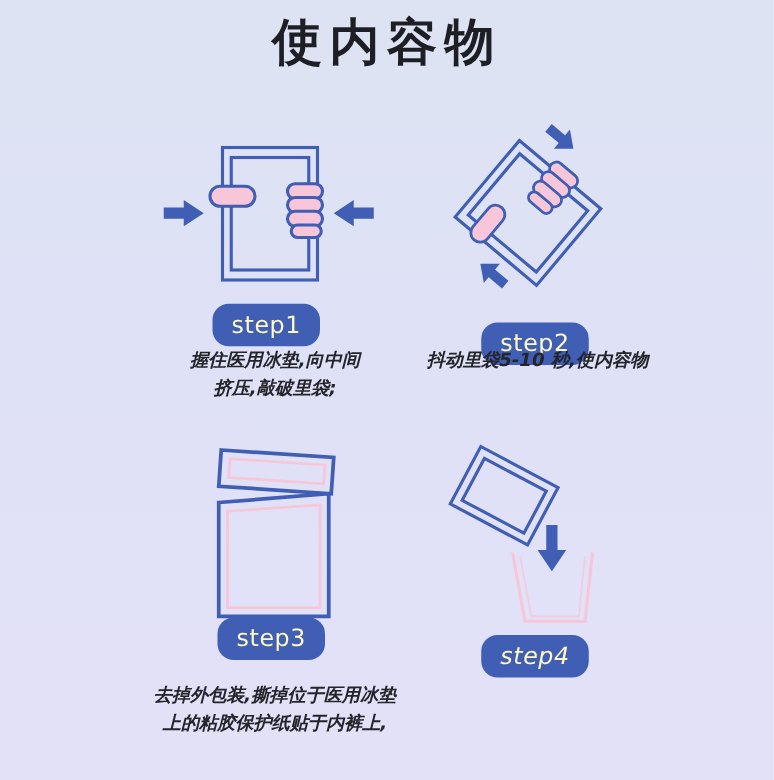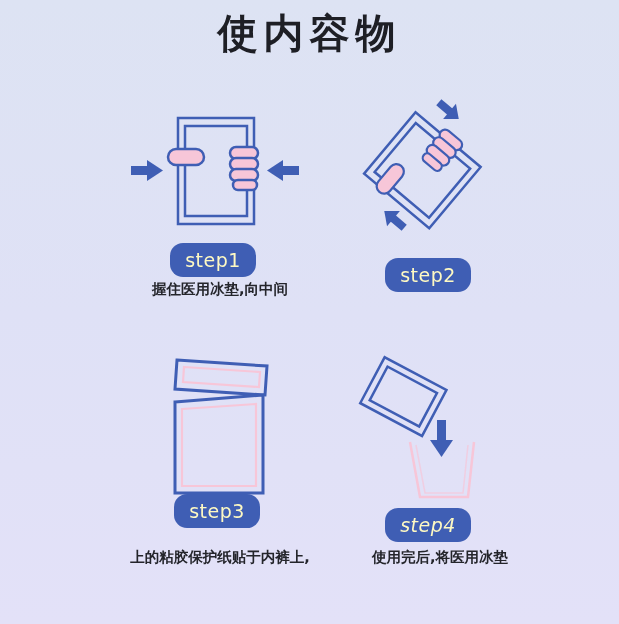--- a/index.html
+++ b/index.html
@@ -18,21 +18,21 @@
     position: absolute; height: 34px; border-radius: 13px;
     background: #3f5eb4; color: #fef9c3; font-size: 19px;
     display: flex; align-items: center; justify-content: center;
     letter-spacing: 0.5px;
   }
   .desc {
     position: absolute; text-align: center; color: #24252b;
     font-size: 14.5px; font-weight: bold; line-height: 22px;
     white-space: nowrap;
   }
-  .desc div { display: block; }
+  .desc div { display: block; font-style: italic; }
 </style>
 </head>
 <body>
 
 <div class="title">使内容物</div>
 
 <svg class="icon" style="left:125px;top:110px;" width="180" height="125" viewBox="0 0 180 125">
 
   <g fill="#3f5eb4">
     <rect x="6" y="56" width="18" height="9"></rect>
@@ -105,21 +105,23 @@
   <polyline points="66,100 75,148 113,148 118,100" fill="none" stroke="#f7c6d8" stroke-width="1.5" opacity="0.7"></polyline>
 </svg>
 
 <div class="pill" style="left:170px;top:243px;width:86px;">step1</div>
 <div class="pill" style="left:385px;top:226px;width:86px;margin-top:32px;">step2</div>
 <div class="pill" style="left:174px;top:494px;width:86px;">step3</div>
 <div class="pill" style="left:385px;top:508px;width:86px;font-style:italic;">step4</div>
 
 <div class="desc" style="left:115px;top:278px;width:210px;">
   <div>握住医用冰垫,向中间</div>
+  <div>挤压,敲破里袋;</div>
 </div>
 <div class="desc" style="left:320px;top:278px;width:220px;">
+  <div>抖动里袋5-10 秒,使内容物</div>
 </div>
 <div class="desc" style="left:90px;top:546px;width:260px;">
+  <div>去掉外包装,撕掉位于医用冰垫</div>
   <div>上的粘胶保护纸贴于内裤上,</div>
 </div>
 <div class="desc" style="left:340px;top:546px;width:200px;">
-  <div>使用完后,将医用冰垫</div>
 </div>
 
 </body></html>

